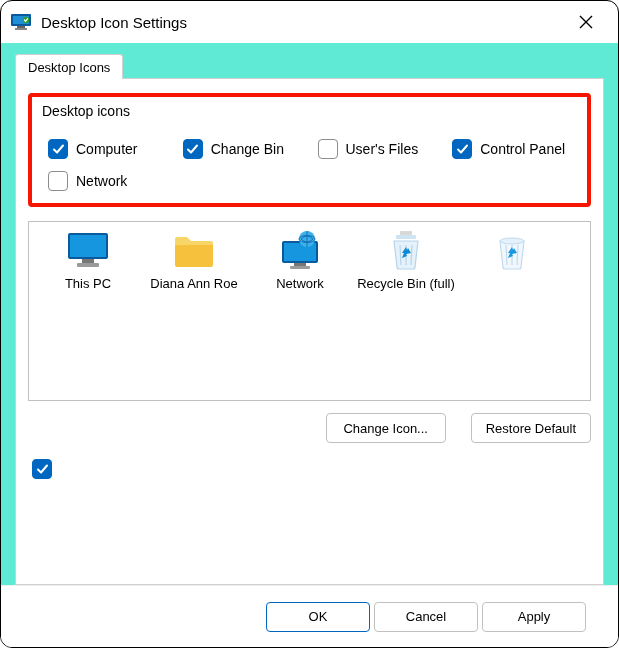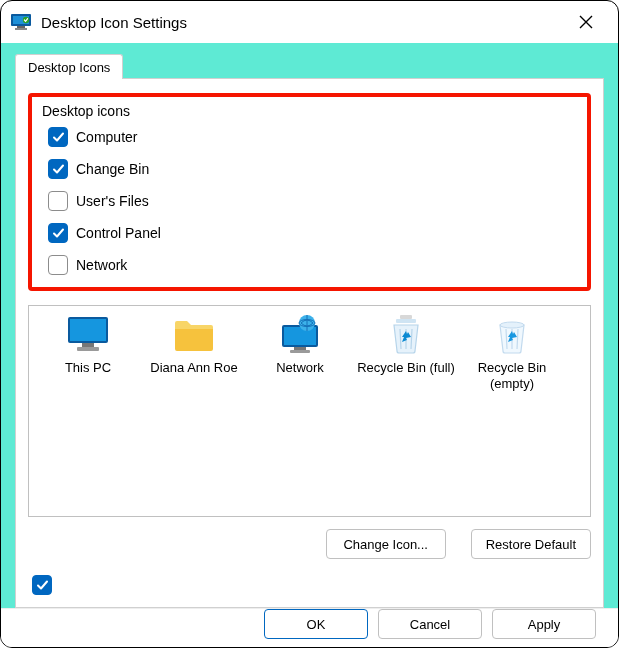--- a/index.html
+++ b/index.html
@@ -82,24 +82,25 @@
     border-radius: 4px;
     padding: 6px 10px 12px 10px;
     position: relative;
   }
   .group-title {
     font-size: 14px;
     padding-bottom: 8px;
   }
   .checkgrid {
     display: grid;
-    grid-template-columns: 1fr;
+    grid-template-columns: 1fr 1fr 1fr 1fr;
     row-gap: 12px;
     column-gap: 10px;
     padding-left: 6px;
+    margin-top: 12px;
   }
   .chk {
     display: flex;
     align-items: center;
     gap: 8px;
     font-size: 14px;
   }
   .chk-box {
     width: 20px; height: 20px;
     border: 1.5px solid #8c8c8c;
@@ -110,21 +111,21 @@
   }
   .chk-box.checked {
     background: #0067c0;
     border-color: #0067c0;
   }
   .chk-box.checked svg { display: block; }
   .chk-box svg { display: none; width: 13px; height: 13px; }
   .iconlist {
     margin-top: 14px;
     border: 1px solid #c0c0c0;
-    height: 212px;
+    height: 180px;
     background: #fff;
     padding: 8px 6px;
     display: flex;
     align-items: flex-start;
   }
   .iconitem {
     width: 106px;
     text-align: center;
     font-size: 13px;
     line-height: 1.25;
@@ -157,23 +158,23 @@
     cursor: default;
   }
   .themes-chk {
     margin-top: 16px;
     padding-left: 4px;
   }
   .footer {
     height: 62px;
     display: flex;
     justify-content: flex-end;
-    align-items: flex-start;
-    gap: 10px;
-    padding: 0 22px;
+    align-items: center;
+    gap: 4px;
+    padding: 0 32px;
     background: #fff;
     border-top: 1px solid #eee;
   }
   .footer .btn {
     min-width: 104px;
   }
   .footer .btn.primary {
     border: 1.5px solid #0067c0;
   }
 </style>
@@ -304,21 +305,20 @@
         </div>
         <div class="iconitem">
           <div class="ic">
             <svg width="40" height="40" viewBox="0 0 40 40">
               <path d="M8 10 L32 10 L29 36 Q29 38 27 38 L13 38 Q11 38 11 36 Z" fill="#f0f8fe" stroke="#c2daee" stroke-width="1.2"></path>
               <path d="M14 14 L15 34 M20 14 L20 34 M26 14 L25 34" stroke="#c2daee" stroke-width="1.2"></path>
               <path d="M20 16 l-4 6 h2 l-2 5 l5 -2 l-1 -2 l5 -1 l-3 -5 l-1 2 z" fill="#1b98e0"></path>
               <ellipse cx="20" cy="10" rx="12" ry="3" fill="#e4f1fb" stroke="#c2daee" stroke-width="1"></ellipse>
             </svg>
           </div>
-          <span class="lbl">Recycle Bin (empty)</span>
         </div>
       </div>
 
       <div class="btnrow">
         <button class="btn">Change Icon...</button>
         <button class="btn">Restore Default</button>
       </div>
 
       <label class="chk themes-chk">
         <span class="chk-box checked">

